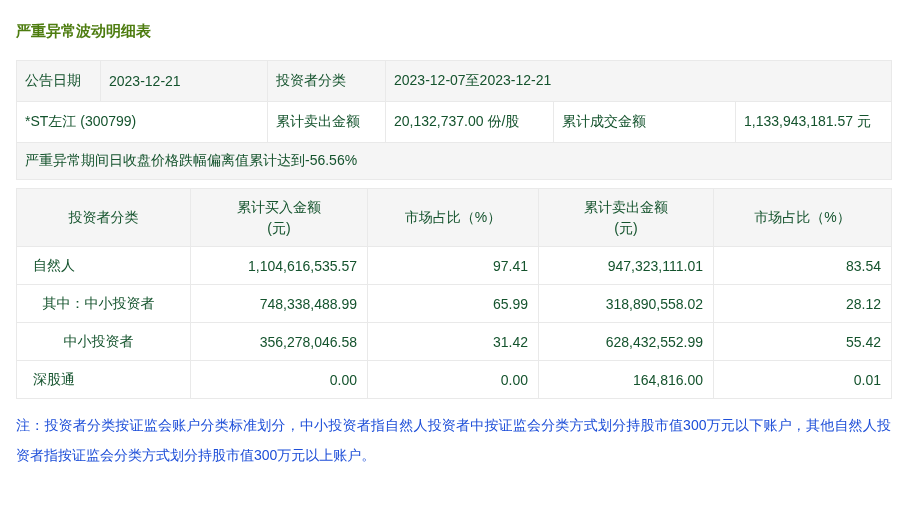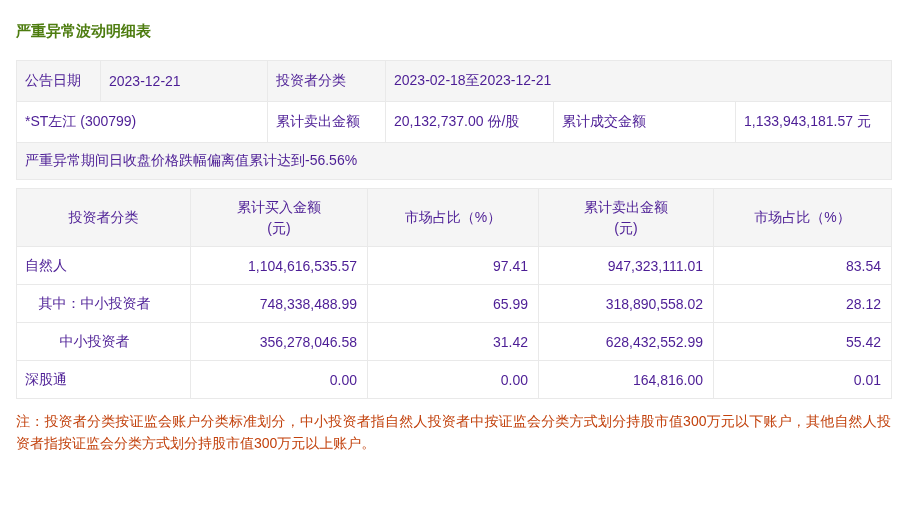--- a/index.html
+++ b/index.html
@@ -9,47 +9,47 @@
     color:#333333;
     -webkit-font-smoothing:antialiased;
   }
   .wrap{padding:22px 16px 0 16px;}
   .page-title{
     font-size:15px;font-weight:bold;color:#4d7c0f;
     margin:0 0 21px 0;line-height:17px;
   }
   table{
     border-collapse:collapse;table-layout:fixed;width:875px;
-    font-size:14px;color:#4c1d95;
+    font-size:14px;color:#14532d;
   }
   td,th{
     border:1px solid #e9e9e9;
     padding:0 8px;
     vertical-align:middle;
     overflow:hidden;white-space:nowrap;
     font-weight:normal;
   }
   
   .summary-table td{height:40px;text-align:left;}
   .summary-table tr.shaded td{background:#f5f5f5;}
   .summary-table tr.deviation-row td{height:36px;margin-left:24px;}
   
   .investor-table{margin-top:8px;}
   .investor-table th{
     background:#f5f5f5;height:57px;text-align:center;
     line-height:21px;white-space:normal;
   }
   .investor-table td{height:37px;}
-  .cell-label{text-align:left;padding-left:8px;}
+  .cell-label{text-align:left;padding-left:16px;}
   .cell-label.sub{text-align:center;padding-right:26px;}
   .cell-num{text-align:right;padding-right:10px;}
   
   .note{
     width:875px;margin-top:11px;
-    font-size:14px;line-height:22px;color:#c2410c;
+    font-size:14px;line-height:30px;color:#1d4ed8;
     text-align:justify;
   }
 </style>
 </head>
 <body>
 
 <div class="wrap">
 
   <h1 class="page-title">严重异常波动明细表</h1>
 
@@ -60,21 +60,21 @@
         <col style="width:118px">
       <col style="width:168px">
         <col style="width:182px">
         <col style="width:156px">
     </colgroup>
     <tbody>
         <tr class="shaded">
       <td>公告日期</td>
       <td>2023-12-21</td>
       <td>投资者分类</td>
-      <td colspan="3">2023-02-18至2023-12-21</td>
+      <td colspan="3">2023-12-07至2023-12-21</td>
     </tr>
     <tr>
       <td colspan="2">*ST左江 (300799)</td>
       <td>累计卖出金额</td>
       <td>20,132,737.00 份/股</td>
       <td>累计成交金额</td>
       <td>1,133,943,181.57 元</td>
     </tr>
     <tr class="shaded deviation-row">
       <td colspan="6">严重异常期间日收盘价格跌幅偏离值累计达到-56.56%</td>

